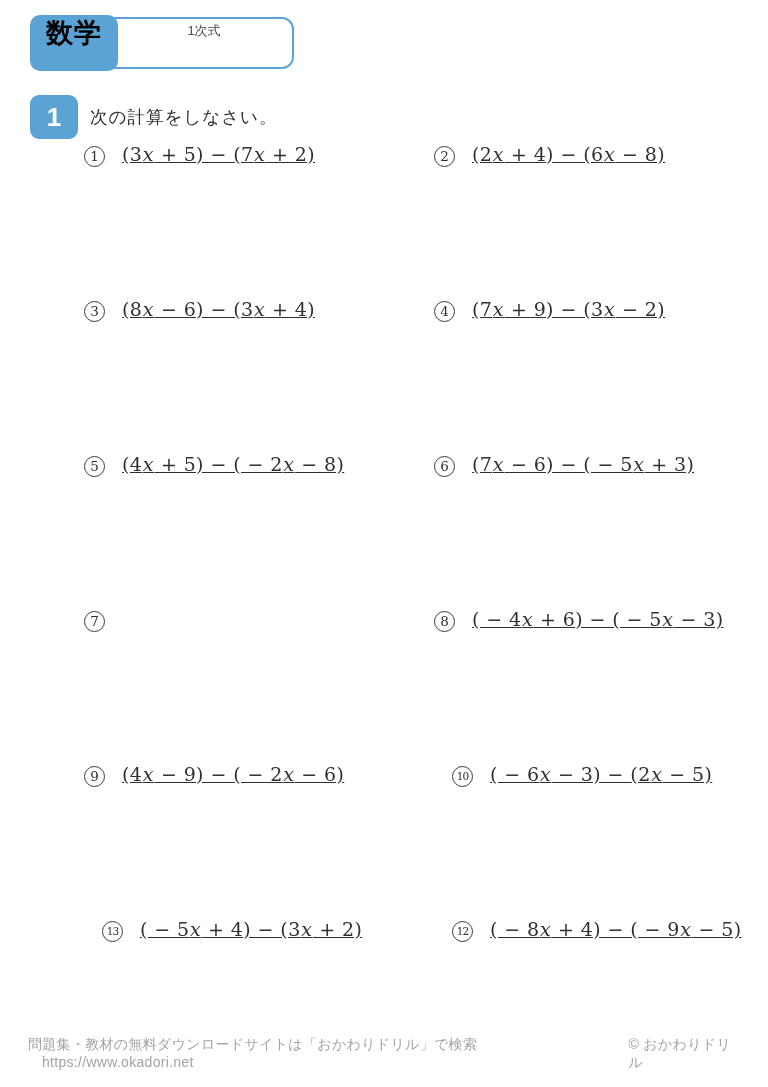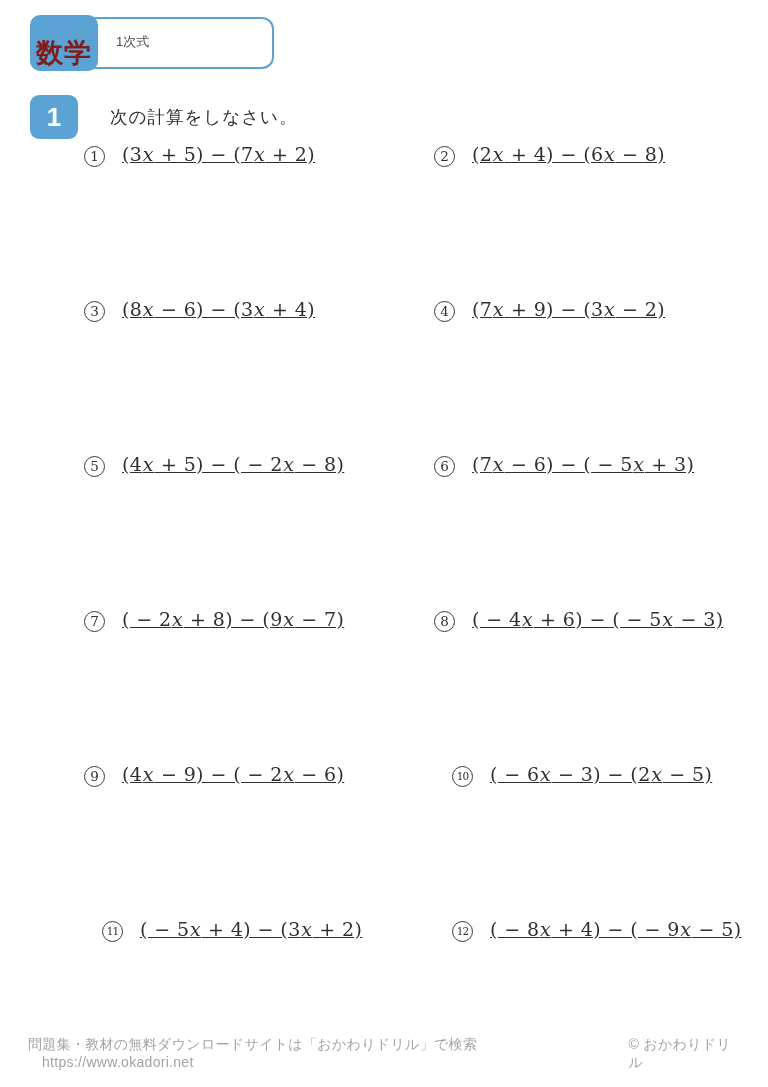--- a/index.html
+++ b/index.html
@@ -6,41 +6,41 @@
   * { margin:0; padding:0; box-sizing:border-box; }
   html,body { background:#fff; }
   body {
     width:768px; height:1087px; position:relative; overflow:hidden;
     font-family:"Liberation Sans", sans-serif; color:var(--ink);
   }
 
   
   .brand { position:absolute; left:30px; top:15px; display:flex; align-items:center; }
   .subject-box {
-    background:var(--accent); color:#7f1d1d; border-radius:10px;
-    width:68px; height:56px; display:flex; align-items:flex-end; justify-content:center;
+    background:var(--accent); color:#000000; border-radius:10px;
+    width:88px; height:56px; display:flex; align-items:flex-start; justify-content:center;
     font-size:27px; font-weight:bold; letter-spacing:1px; position:relative; z-index:2;
   }
   .title-box {
     border:2px solid var(--accent); border-radius:12px; background:#fff;
     margin-left:-14px; padding:4px 20px 6px 30px; min-width:190px; height:52px;
-    display:flex; flex-direction:column; justify-content:center; z-index:1;
+    display:flex; flex-direction:row; justify-content:center; z-index:1;
   }
   .unit-label { font-size:13px; color:#4a4a4a; line-height:1.25; }
   .sheet-title { font-size:21px; color:#3d3d3d; font-weight:600; line-height:1.2; }
 
   
   .section-head { position:absolute; left:30px; top:95px; display:flex; align-items:center; }
   .section-num {
     background:var(--accent); color:#fff; border-radius:9px;
     width:48px; height:44px; display:flex; align-items:center; justify-content:center;
     font-size:26px; font-weight:bold;
   }
   .instruction {
-    margin-left:32px; font-size:17.5px; color:#2f2f2f;
+    margin-left:12px; font-size:17.5px; color:#2f2f2f;
     font-family:"Liberation Serif", serif; letter-spacing:1px;
   }
 
   
   .problems {
     position:absolute; left:84px; top:143px; width:660px;
     display:grid; grid-template-columns:350px 1fr; grid-auto-rows:155px;
   }
   .problem { display:flex; align-items:flex-start; }
   .circle {
@@ -103,36 +103,35 @@
   <div class="problem">
     <span class="circle">5</span>
     <span class="math">(4<i>x</i> + 5) − ( − 2<i>x</i> − 8)</span>
   </div>
   <div class="problem">
     <span class="circle">6</span>
     <span class="math">(7<i>x</i> − 6) − ( − 5<i>x</i> + 3)</span>
   </div>
   <div class="problem">
     <span class="circle">7</span>
-    <span class="math">( − 2<i>x</i> + 8) − (9<i>x</i> − 7)</span>
   </div>
   <div class="problem">
     <span class="circle">8</span>
     <span class="math">( − 4<i>x</i> + 6) − ( − 5<i>x</i> − 3)</span>
   </div>
   <div class="problem">
     <span class="circle">9</span>
     <span class="math">(4<i>x</i> − 9) − ( − 2<i>x</i> − 6)</span>
   </div>
   <div class="problem">
     <span class="circle wide">10</span>
     <span class="math">( − 6<i>x</i> − 3) − (2<i>x</i> − 5)</span>
   </div>
   <div class="problem">
-    <span class="circle wide">11</span>
+    <span class="circle wide">13</span>
     <span class="math">( − 5<i>x</i> + 4) − (3<i>x</i> + 2)</span>
   </div>
   <div class="problem">
     <span class="circle wide">12</span>
     <span class="math">( − 8<i>x</i> + 4) − ( − 9<i>x</i> − 5)</span>
   </div>
 </div>
 
 <div class="footer">
   <div>

